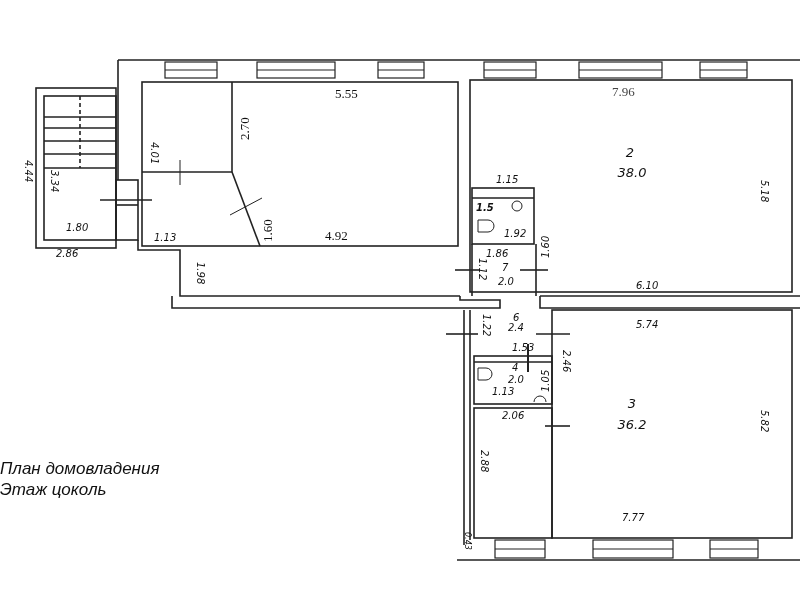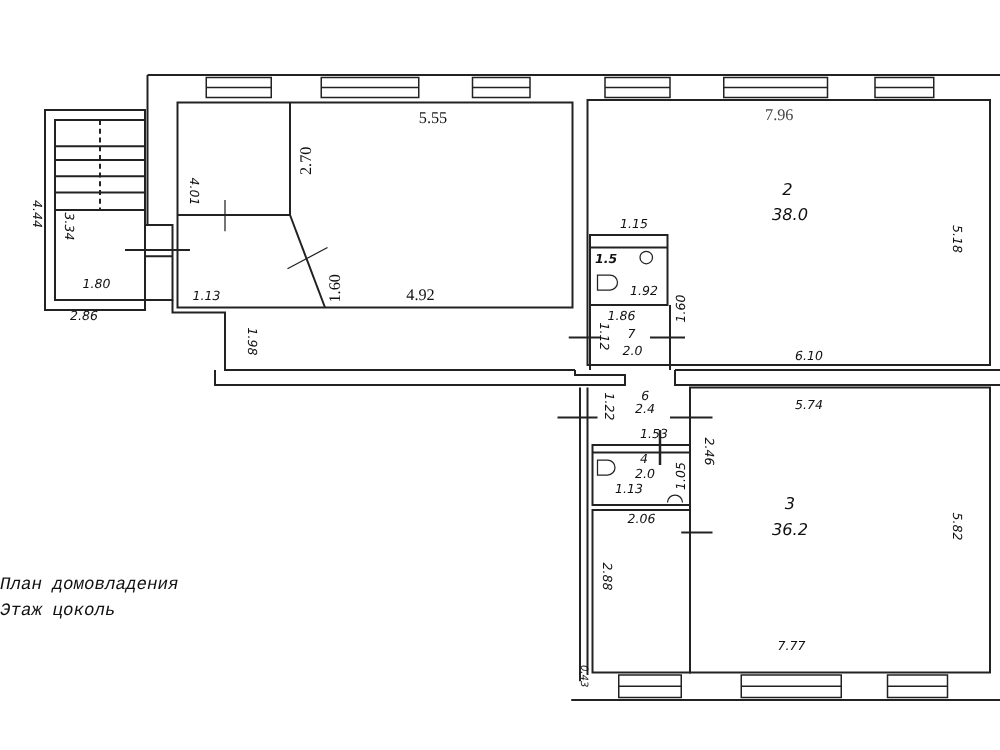--- a/index.html
+++ b/index.html
@@ -3,21 +3,21 @@
 <meta charset="utf-8">
 <style>
   html, body { margin:0; padding:0; background:#ffffff; }
   body { width:800px; height:600px; position:relative; overflow:hidden; font-family:"DejaVu Sans", sans-serif; }
   #plan { position:absolute; left:0; top:0; width:800px; height:600px; }
   .lbl { position:absolute; color:#111; white-space:nowrap; }
   .serif { font-family:"Liberation Serif", serif; font-size:13px; }
   .hand { font-family:"DejaVu Sans", sans-serif; font-style:italic; font-size:10px; }
   .room { font-family:"DejaVu Sans", sans-serif; font-style:italic; font-size:13px; text-align:center; }
   .caption { position:absolute; left:0; top:458px; }
-  .caption div { height:21px; line-height:21px; font-size:14px; color:#111; font-style:italic; font-family:Liberation Mono, monospace; }
+  .caption div { height:21px; line-height:21px; font-size:17px; color:#111; font-style:italic; font-family:Liberation Sans, sans-serif; }
   .caption div.serifline { font-style:normal; font-family:"Liberation Serif", serif; font-size:14.5px; }
   .rot90 { transform:rotate(-90deg); transform-origin:left top; }
   .rot90r { transform:rotate(90deg); transform-origin:left top; }
 </style>
 </head>
 <body>
 
 <svg id="plan" viewBox="0 0 800 600" xmlns="http://www.w3.org/2000/svg">
   <g stroke="#222" fill="none" stroke-width="1.6">
 

